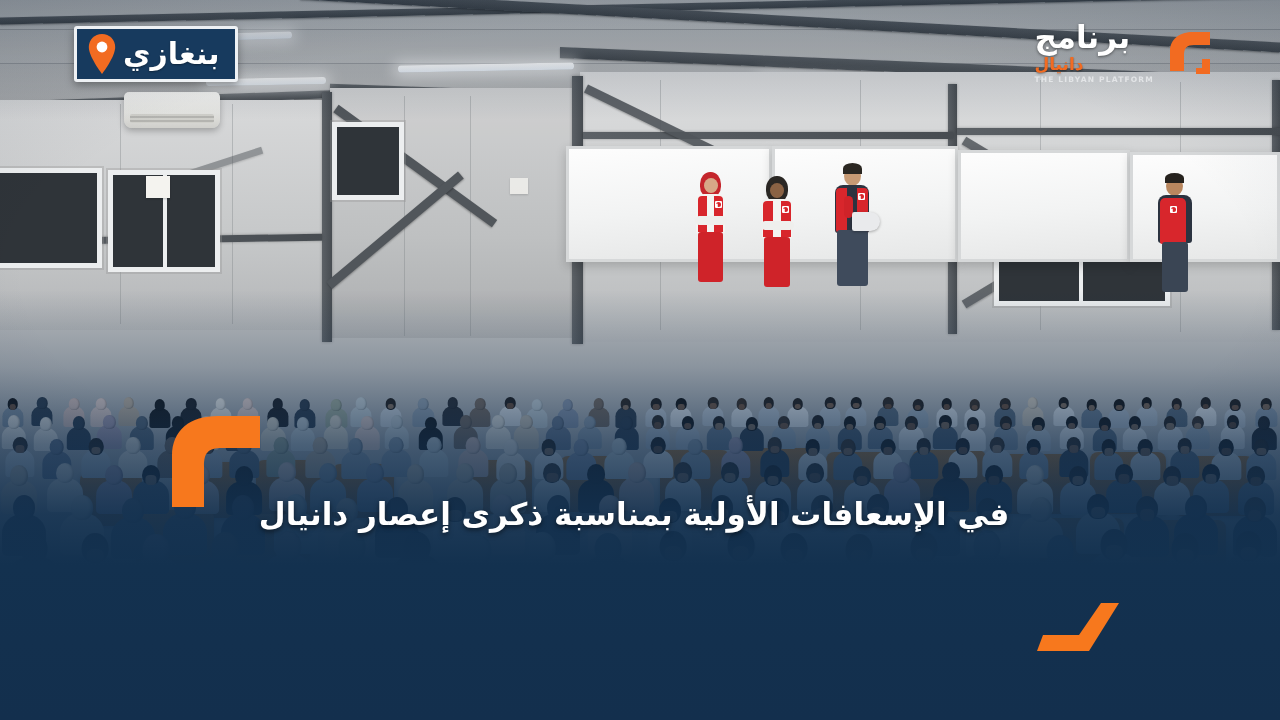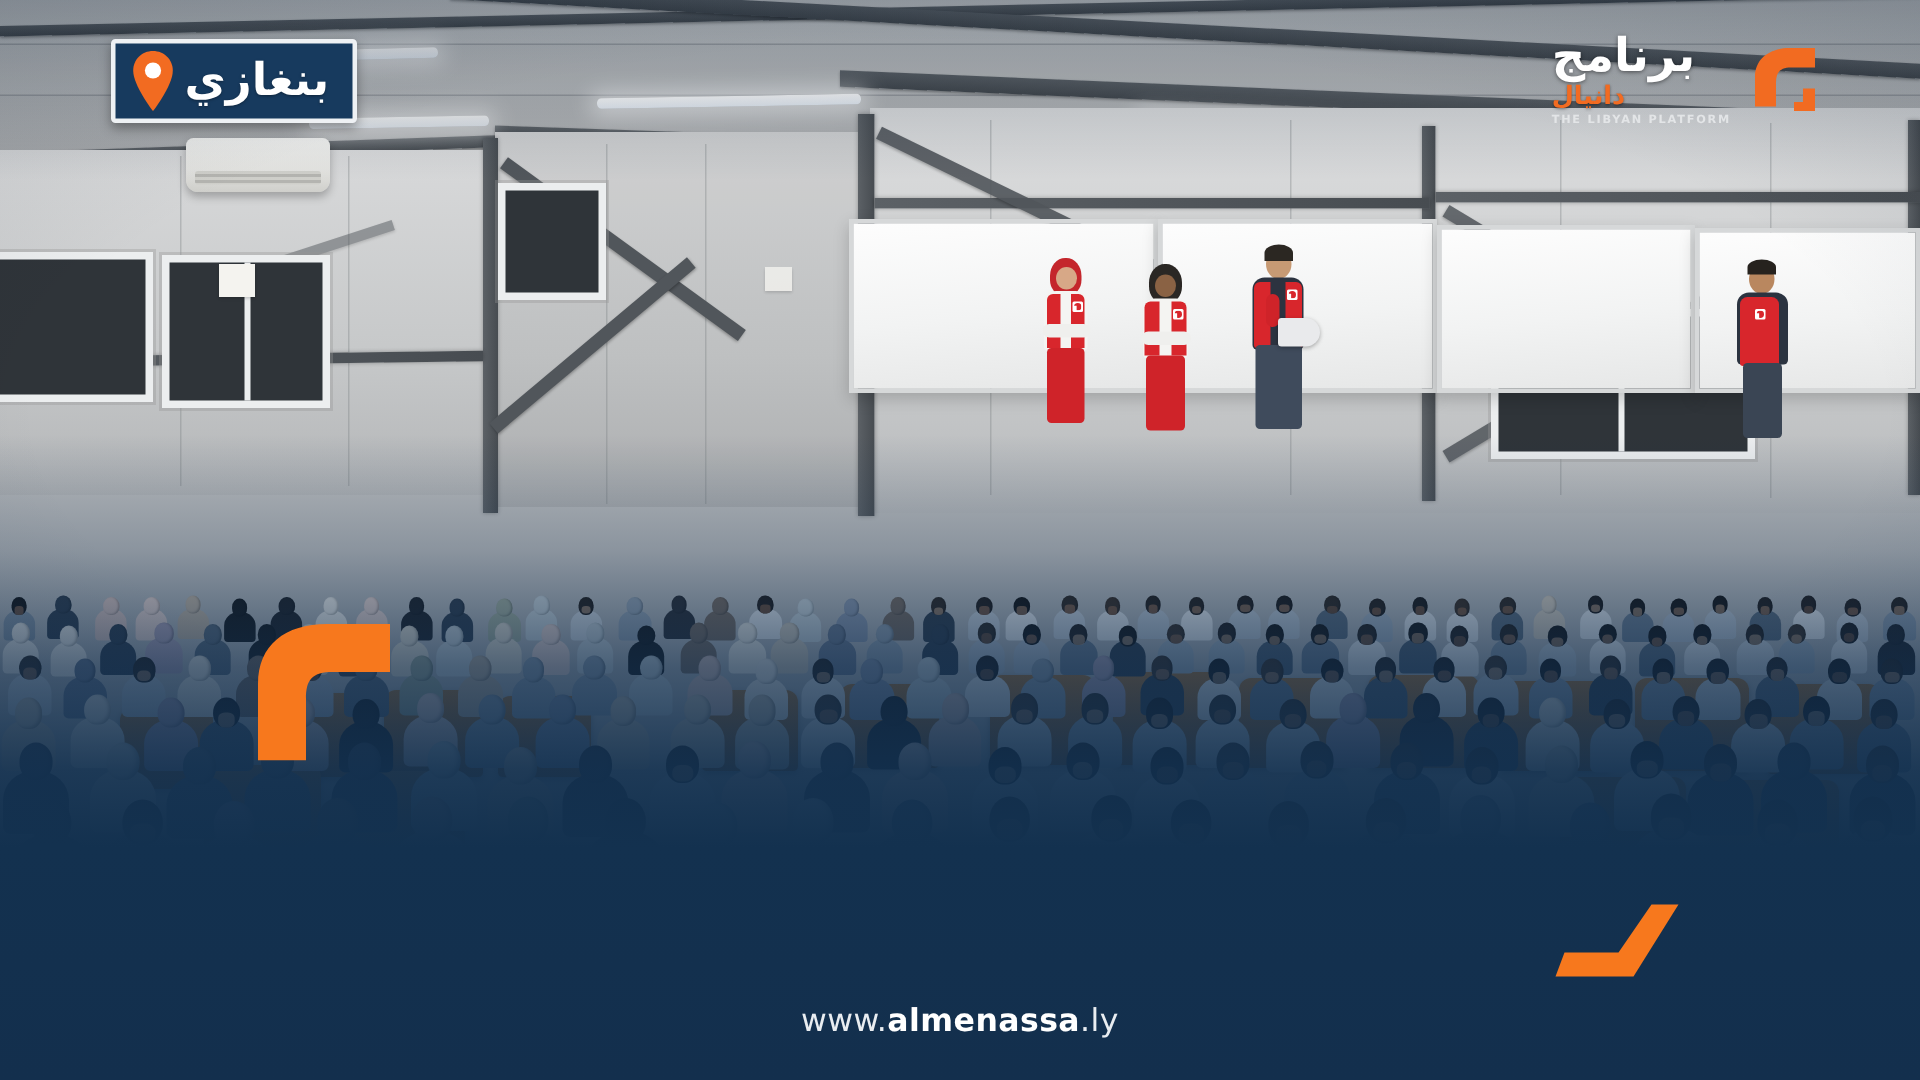--- a/index.html
+++ b/index.html
@@ -1287,19 +1287,17 @@
     </svg>
   </span>
 
   <span class="mark-small">
     <svg viewBox="0 0 96 52" aria-hidden="true">
       <path d="M74 2 L92 2 L62 50 L10 50 L16 34 L52 34 Z" fill="#f7781d"></path>
     </svg>
   </span>
 
   <div class="headline">
+    <div>في الإسعافات الأولية بمناسبة ذكرى إعصار دانيال</div>
   </div>
 
-  <div class="url">
-    <span>www.</span><b>almenassa</b><span>.ly</span>
-  </div>
 
 </div>
 
 </body></html>

